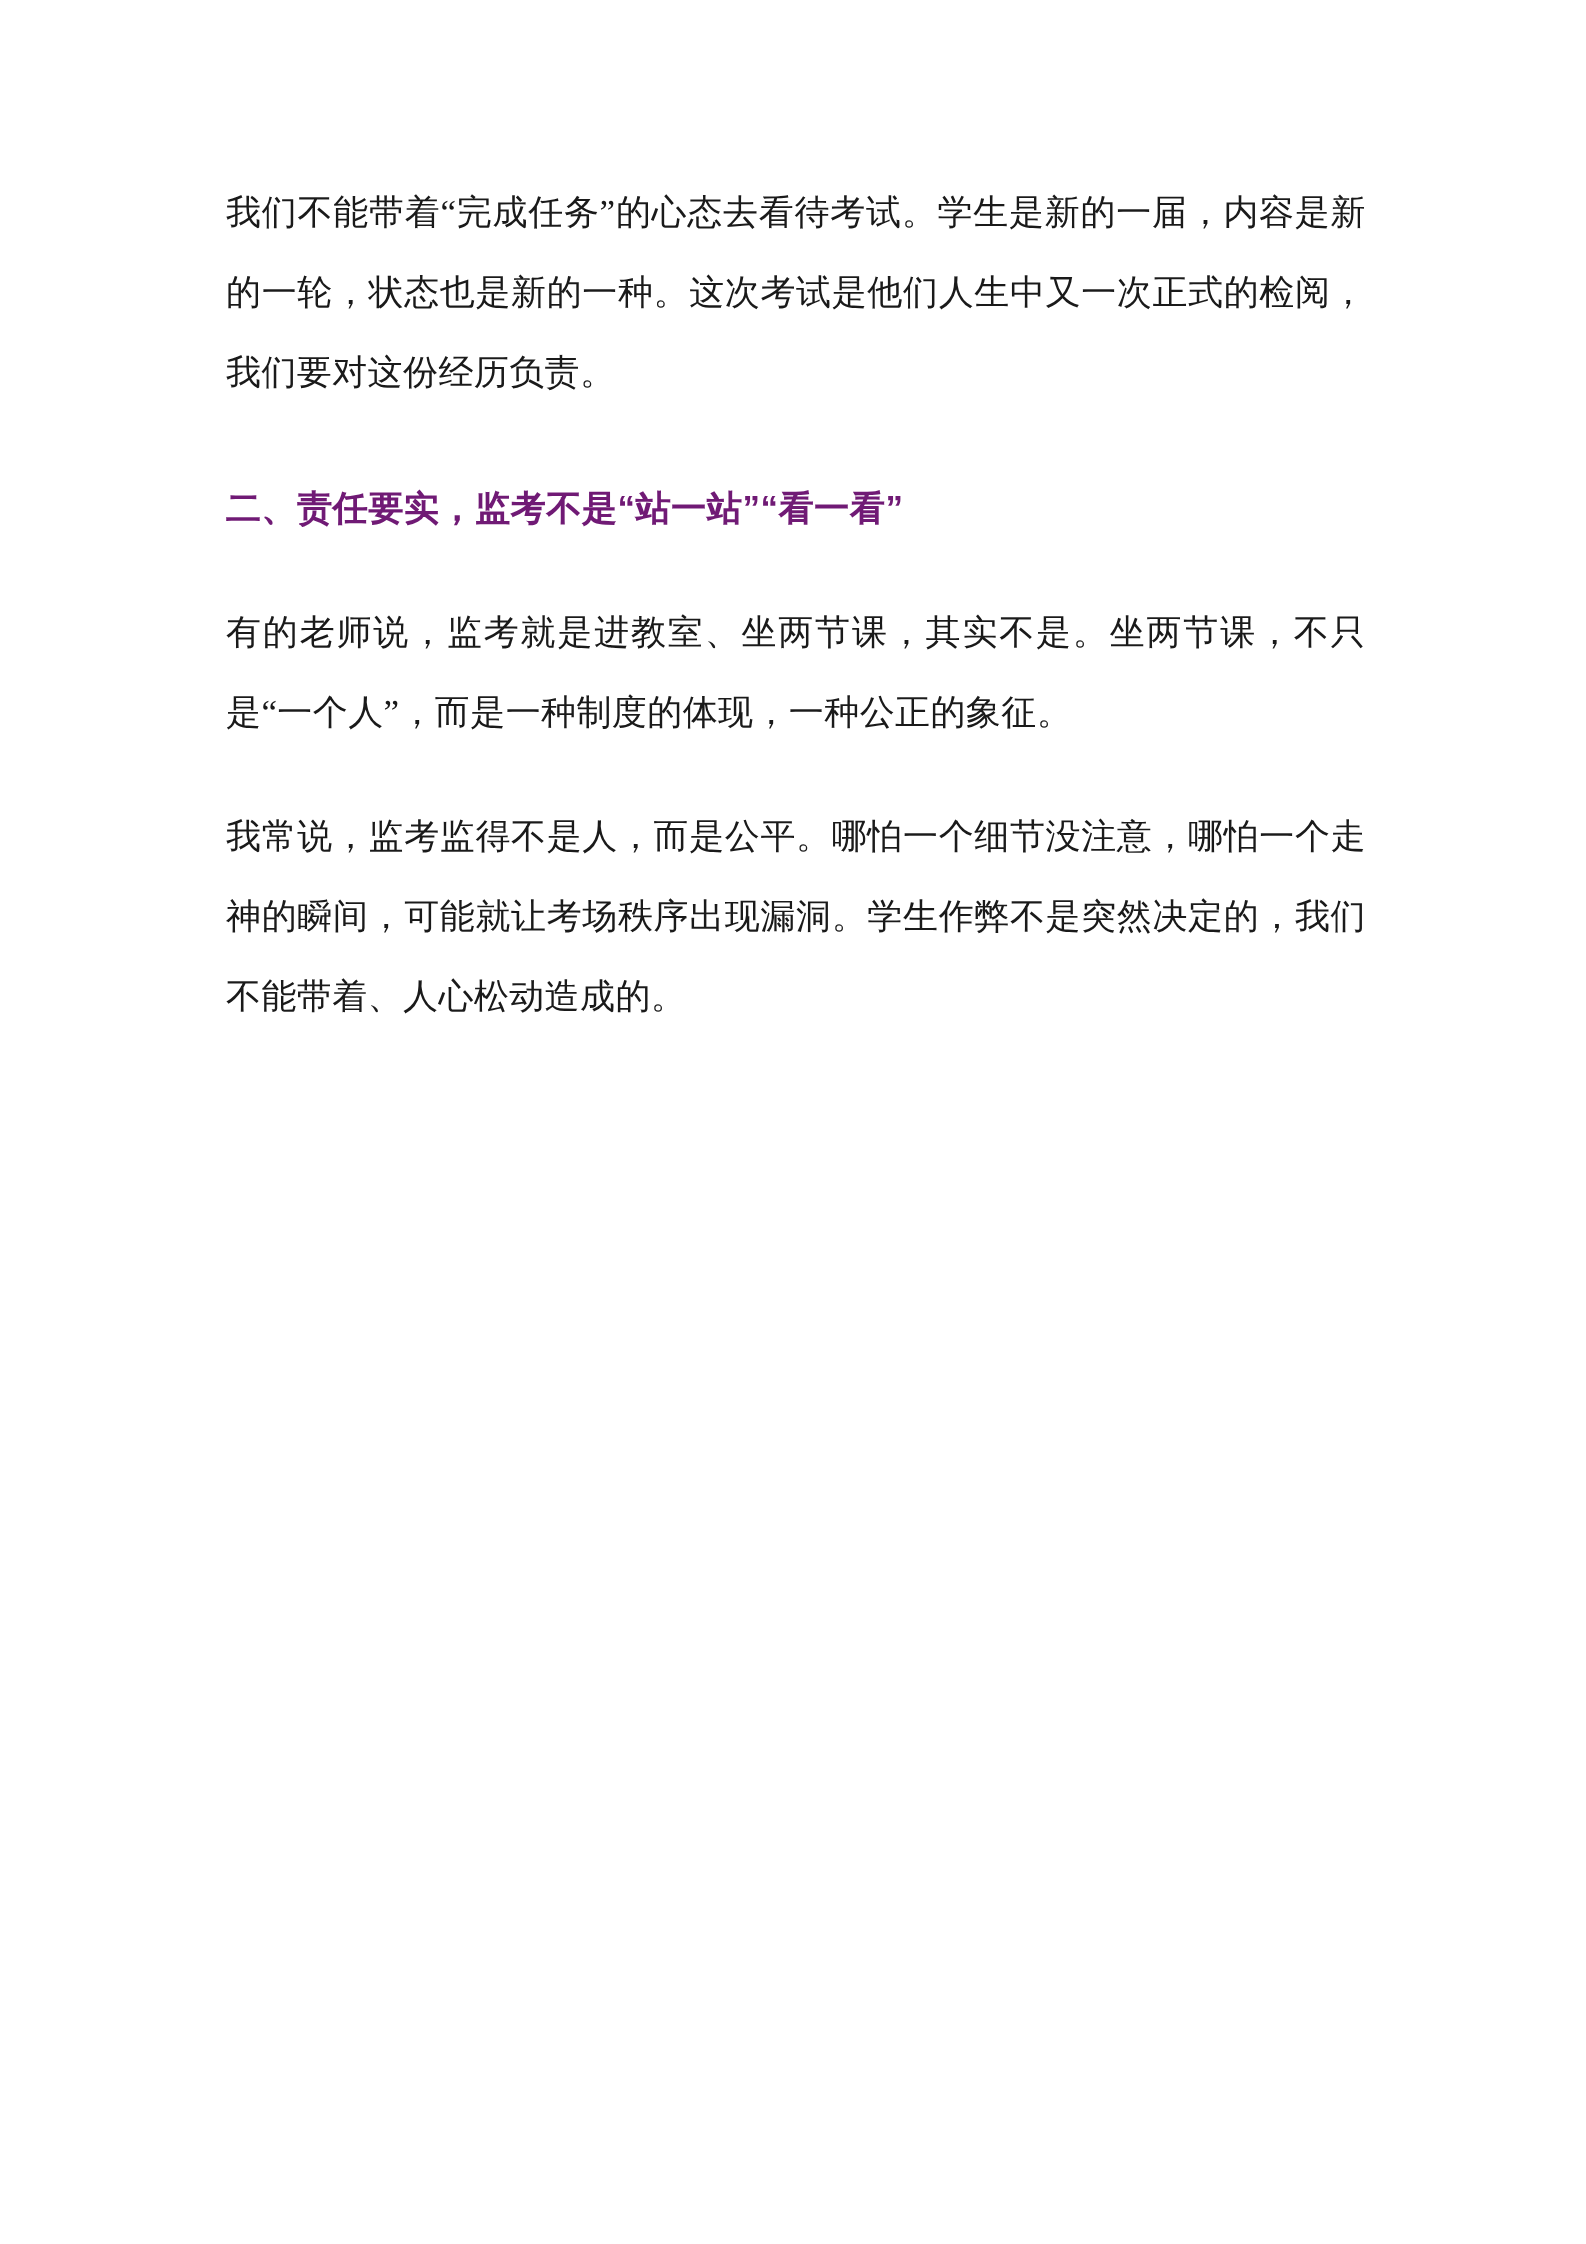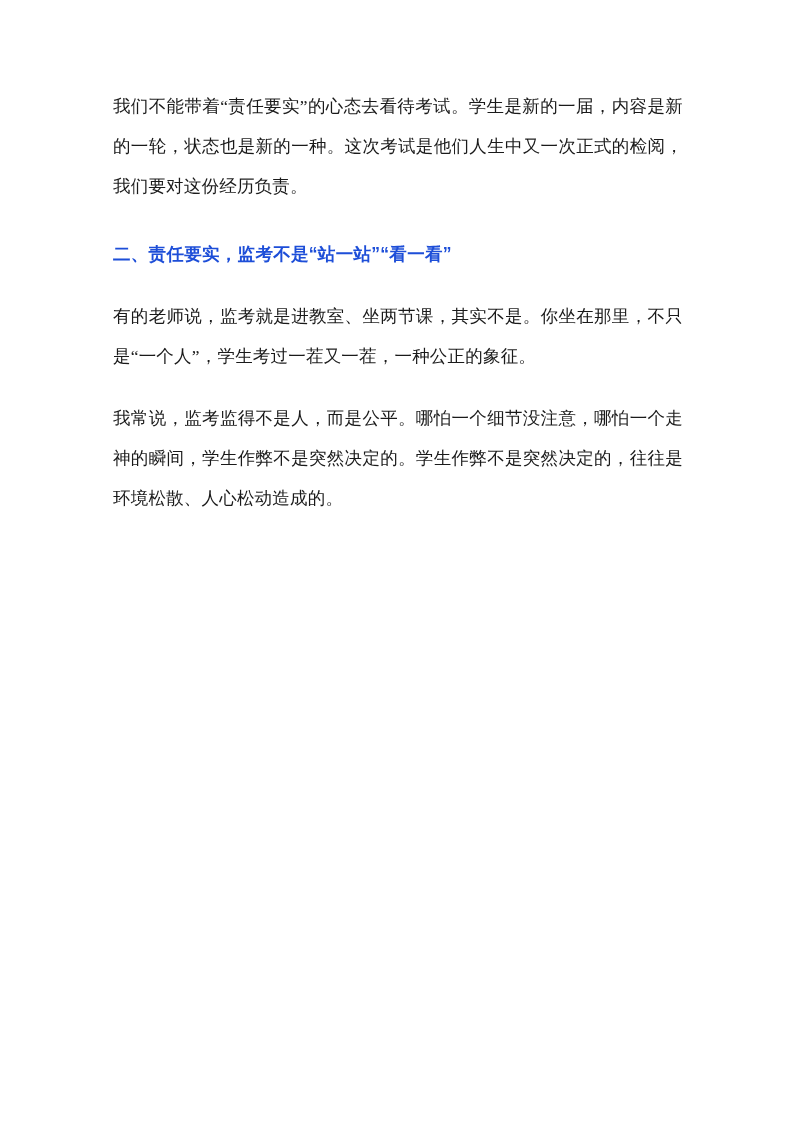--- a/index.html
+++ b/index.html
@@ -32,31 +32,31 @@
     text-align: justify;
     text-justify: inter-ideograph;
     letter-spacing: 0.2px;
     font-family: "Liberation Serif", "DejaVu Serif", serif;
   }
   p.heading {
     margin: 30px 0 24px 0;
     font-size: 17.5px;
     line-height: 36px;
     font-weight: bold;
-    color: #1d4ed8;
+    color: #701a75;
     letter-spacing: 0.3px;
     font-family: "Liberation Sans", "DejaVu Sans", sans-serif;
   }
   p.para:last-child {
     margin-bottom: 0;
   }
 </style>
 </head>
 <body>
 
 <div class="page">
   <div class="content">
-    <p class="para">我们不能带着“责任要实”的心态去看待考试。学生是新的一届，内容是新的一轮，状态也是新的一种。这次考试是他们人生中又一次正式的检阅，我们要对这份经历负责。</p>
+    <p class="para">我们不能带着“完成任务”的心态去看待考试。学生是新的一届，内容是新的一轮，状态也是新的一种。这次考试是他们人生中又一次正式的检阅，我们要对这份经历负责。</p>
     <p class="heading">二、责任要实，监考不是“站一站”“看一看”</p>
-    <p class="para">有的老师说，监考就是进教室、坐两节课，其实不是。你坐在那里，不只是“一个人”，学生考过一茬又一茬，一种公正的象征。</p>
-    <p class="para">我常说，监考监得不是人，而是公平。哪怕一个细节没注意，哪怕一个走神的瞬间，学生作弊不是突然决定的。学生作弊不是突然决定的，往往是环境松散、人心松动造成的。</p>
+    <p class="para">有的老师说，监考就是进教室、坐两节课，其实不是。坐两节课，不只是“一个人”，而是一种制度的体现，一种公正的象征。</p>
+    <p class="para">我常说，监考监得不是人，而是公平。哪怕一个细节没注意，哪怕一个走神的瞬间，可能就让考场秩序出现漏洞。学生作弊不是突然决定的，我们不能带着、人心松动造成的。</p>
   </div>
 </div>
 
 </body></html>

